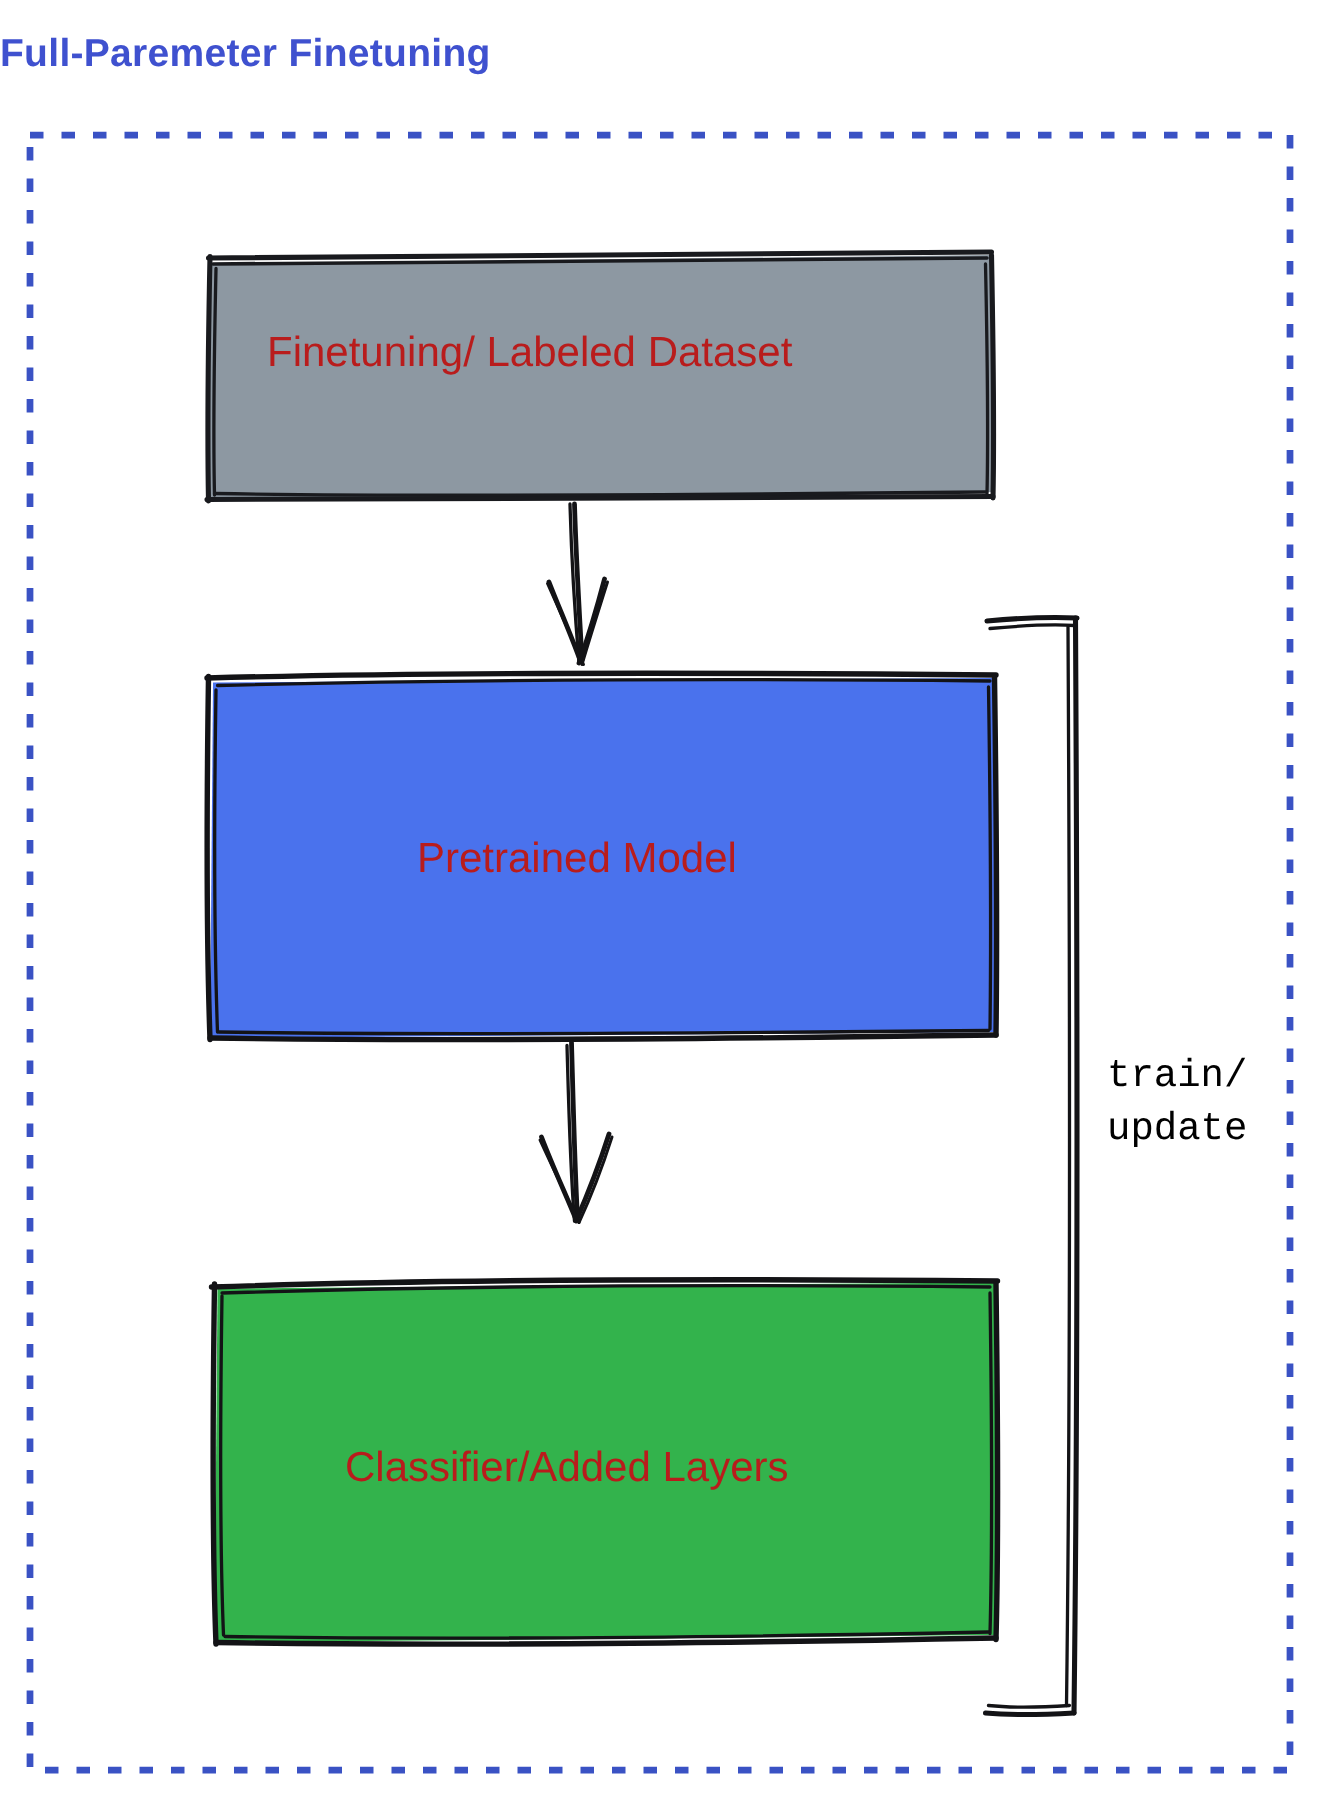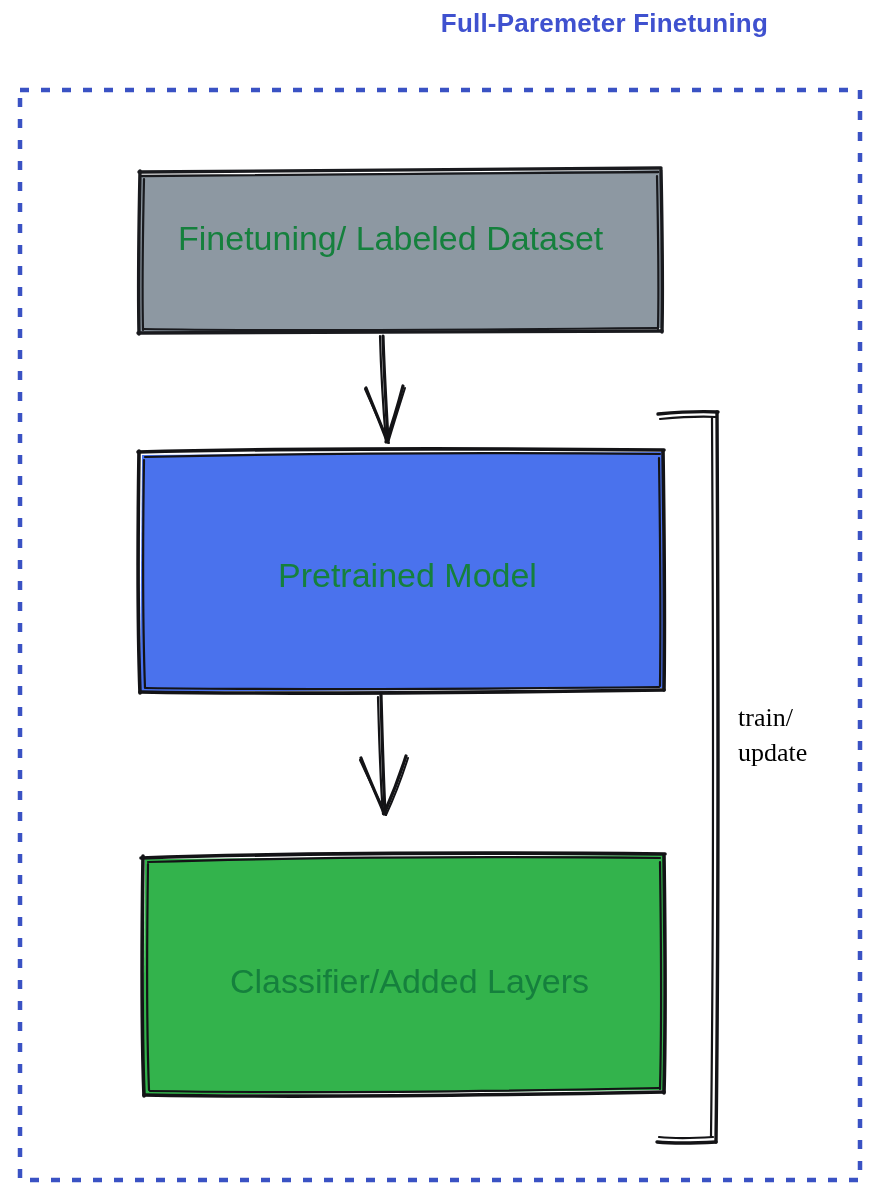--- a/index.html
+++ b/index.html
@@ -21,44 +21,44 @@
   #sketch-layer {
     position: absolute;
     inset: 0;
     width: 880px;
     height: 1200px;
     pointer-events: none;
   }
   .diagram-title {
     position: absolute;
     left: 0;
-    top: 8px;
+    top: 20px;
     width: 768px;
-    text-align: right;
+    text-align: left;
     font-size: 26px;
     font-weight: bold;
     letter-spacing: 0.2px;
     color: #3f51cf;
     font-family: "Liberation Sans", sans-serif;
   }
   .node-label {
     position: absolute;
-    color: #15803d;
-    font-size: 34px;
+    color: #b91c1c;
+    font-size: 28px;
     font-weight: normal;
     line-height: 1.1;
     white-space: nowrap;
     font-family: "Liberation Sans", sans-serif;
   }
   .edge-label {
     position: absolute;
     color: #000000;
     font-size: 26px;
     line-height: 1.35;
-    font-family: Liberation Serif, serif;
+    font-family: Liberation Mono, monospace;
     white-space: pre-line;
   }
   .hit-region {
     position: absolute;
     background: transparent;
   }
 </style>
 </head>
 <body>
 

